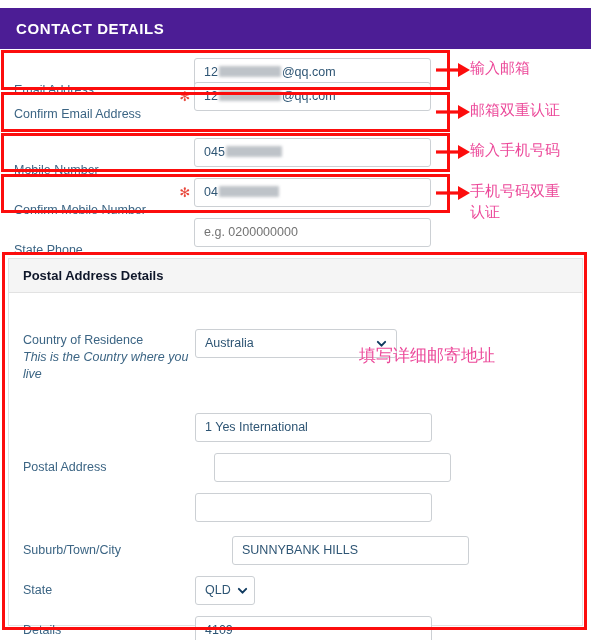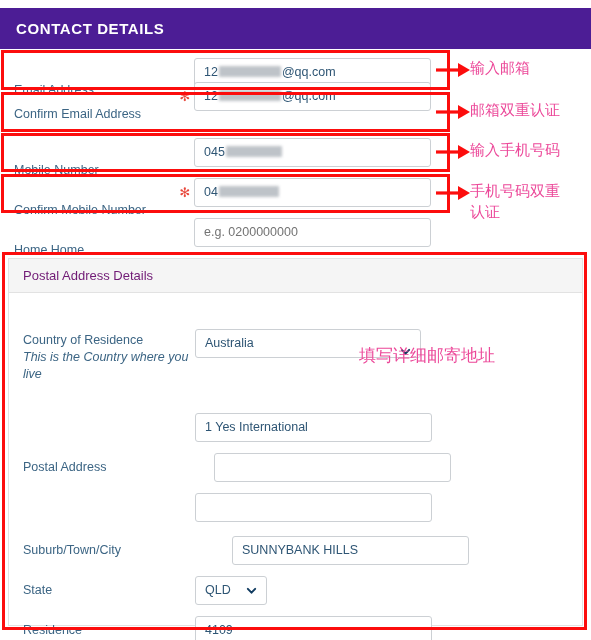--- a/index.html
+++ b/index.html
@@ -96,42 +96,42 @@
     border-radius: 3px;
     background: #fff;
     font-size: 12.5px;
     color: #2e5574;
     padding: 0 9px;
     line-height: 27px;
     display: flex;
     align-items: center;
     justify-content: space-between;
   }
-  .sel.wide { width: 226px; align-items: flex-end; }
-  .sel.narrow { width: 72px; }
+  .sel.wide { width: 202px; }
+  .sel.narrow { width: 60px; }
   .chev { width: 11px; height: 11px; flex: 0 0 11px; margin-left: 6px; }
 
   
   #postal-panel {
     position: absolute;
     left: 8px; top: 258px;
     width: 575px; height: 368px;
     background: #ffffff;
     border: 1px solid #e2e2e2;
   }
   #postal-panel-header {
     height: 34px;
     background: #f5f5f5;
     border-bottom: 1px solid #e2e2e2;
     display: flex; align-items: center;
   }
   #postal-panel-header .ptitle {
     font-size: 13px;
-    font-weight: normal;
-    color: #701a75;
+    font-weight: bold;
+    color: #0f172a;
     padding-left: 14px;
   }
   #postal-body { position: relative; height: 332px; background:#fff; }
 
   .prow {
     position: absolute;
     left: 0;
     display: flex;
     align-items: center;
     width: 460px;
@@ -202,21 +202,21 @@
 
   <div class="frow" style="top:172px;border-radius:19px;">
     <span class="flabel">Confirm Mobile Number</span>
     <span class="req-star">✻</span>
     <span class="fctrl">
       <span class="tbox"><span>04</span><span class="redact" style="width:60px"></span><span></span></span>
     </span>
   </div>
 
   <div class="frow" style="top:212px;">
-    <span class="flabel">Home Home</span>
+    <span class="flabel">State Phone</span>
     <span class="req-star"></span>
     <span class="fctrl">
       <span class="tbox placeholder">e.g. 0200000000</span>
     </span>
   </div>
 
   <div id="postal-panel">
     <div id="postal-panel-header">
       <span class="ptitle">Postal Address Details</span>
     </div>
@@ -271,21 +271,21 @@
           <span class="sel narrow">
             <span>QLD</span>
             <svg class="chev" viewBox="0 0 12 12">
                 <path d="M2 4.2 L6 8.4 L10 4.2" fill="none" stroke="#0f3a5f" stroke-width="2.1" stroke-linecap="round" stroke-linejoin="round"></path>
               </svg>
           </span>
         </span>
       </div>
 
       <div class="prow" style="top:323px;">
-        <span class="plabel">Residence</span>
+        <span class="plabel">Details</span>
         <span>
           <span class="tbox">4109</span>
         </span>
       </div>
 
     </div>
   </div>
 
   <div class="redbox" style="left:1px; top:50px;  width:449px; height:40px;"></div>
   <div class="redbox" style="left:1px; top:92px;  width:449px; height:40px;"></div>

